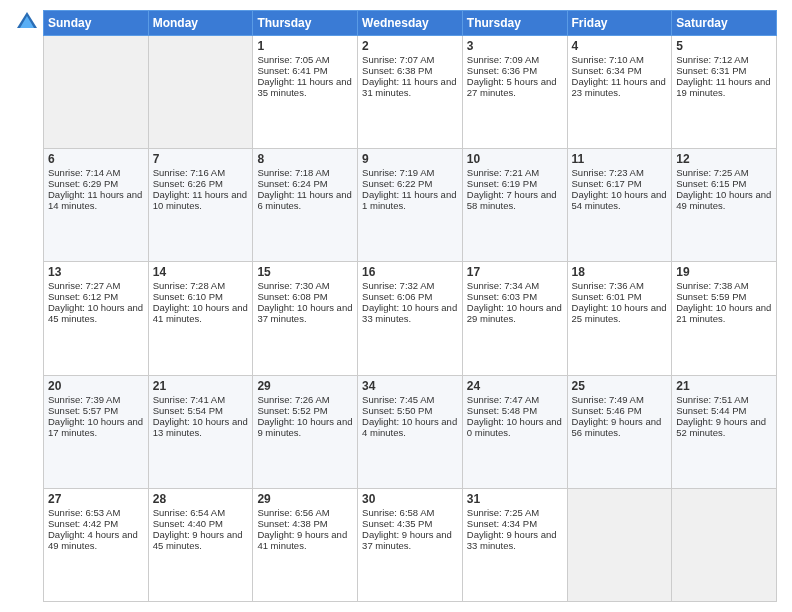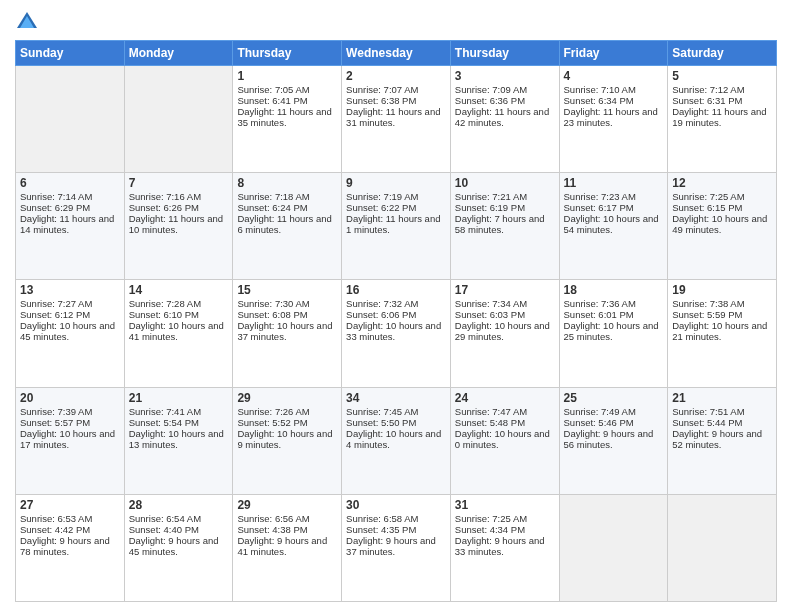--- a/index.html
+++ b/index.html
@@ -8,21 +8,21 @@
       background: #fff;
       width: 792px;
       height: 612px;
       overflow: hidden;
     }
     .page {
       width: 792px;
       height: 612px;
       padding: 10px 15px;
       display: flex;
-      flex-direction: column;
+      flex-direction: row;
     }
     .header {
       display: flex;
       justify-content: space-between;
       align-items: flex-start;
       margin-bottom: 6px;
     }
     .logo {
       display: flex;
       align-items: center;
@@ -134,21 +134,21 @@
           <td>
             <span class="day-num">2</span>
             <div>Sunrise: 7:07 AM</div>
             <div>Sunset: 6:38 PM</div>
             <div>Daylight: 11 hours and 31 minutes.</div>
           </td>
           <td>
             <span class="day-num">3</span>
             <div>Sunrise: 7:09 AM</div>
             <div>Sunset: 6:36 PM</div>
-            <div>Daylight: 11 hours and 42 minutes.</div>
+            <div>Daylight: 5 hours and 27 minutes.</div>
           </td>
           <td>
             <span class="day-num">4</span>
             <div>Sunrise: 7:10 AM</div>
             <div>Sunset: 6:34 PM</div>
             <div>Daylight: 11 hours and 23 minutes.</div>
           </td>
           <td>
             <span class="day-num">5</span>
             <div>Sunrise: 7:12 AM</div>
@@ -286,21 +286,21 @@
             <div>Sunrise: 7:51 AM</div>
             <div>Sunset: 5:44 PM</div>
             <div>Daylight: 9 hours and 52 minutes.</div>
           </td>
         </tr>
         <tr>
           <td>
             <span class="day-num">27</span>
             <div>Sunrise: 6:53 AM</div>
             <div>Sunset: 4:42 PM</div>
-            <div>Daylight: 9 hours and 78 minutes.</div>
+            <div>Daylight: 4 hours and 49 minutes.</div>
           </td>
           <td>
             <span class="day-num">28</span>
             <div>Sunrise: 6:54 AM</div>
             <div>Sunset: 4:40 PM</div>
             <div>Daylight: 9 hours and 45 minutes.</div>
           </td>
           <td>
             <span class="day-num">29</span>
             <div>Sunrise: 6:56 AM</div>

